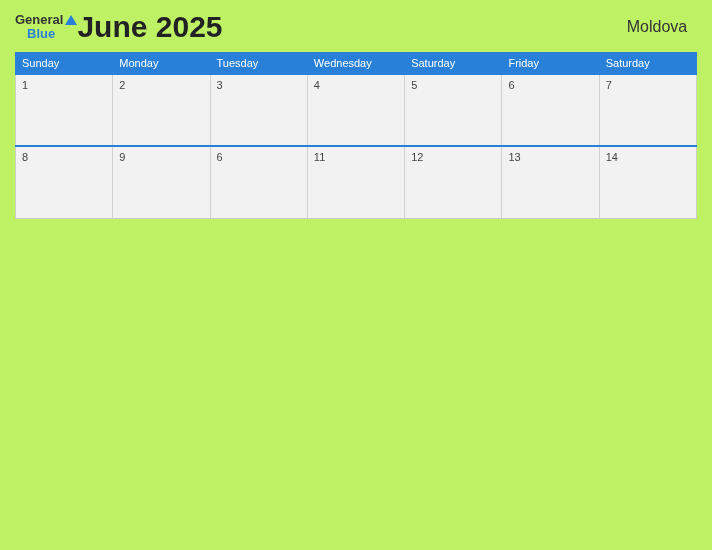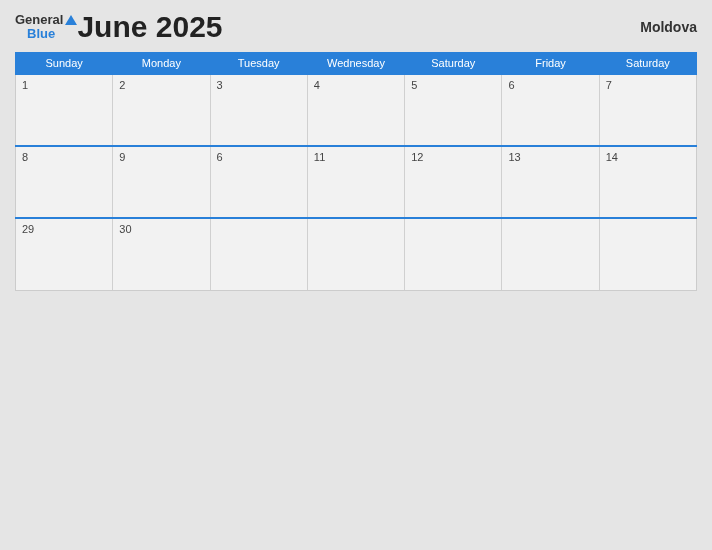--- a/index.html
+++ b/index.html
@@ -6,21 +6,21 @@
     body {
       width: 712px;
       height: 550px;
       background: #fff;
       font-family: Arial, sans-serif;
       overflow: hidden;
     }
     .page {
       width: 712px;
       height: 550px;
-      background: #e5e5e5;
+      background: #bef264;
       padding: 10px 15px;
     }
     
     .header {
       display: flex;
       align-items: center;
       justify-content: space-between;
       margin-bottom: 8px;
     }
     .logo {
@@ -53,38 +53,37 @@
       vertical-align: middle;
     }
     .title {
       font-size: 30px;
       font-weight: bold;
       color: #222;
       text-align: left;
       flex: 1;
     }
     .country {
-      font-size: 14px;
+      font-size: 16px;
       color: #333;
-      text-align: right;
+      text-align: center;
       min-width: 80px;
-      font-weight: bold;
     }
     
     .calendar {
       width: 100%;
       border-collapse: collapse;
     }
     .calendar thead tr th {
       background: #2980d9;
       color: #fff;
       font-size: 11px;
       font-weight: normal;
       padding: 4px 6px;
-      text-align: center;
+      text-align: left;
       border: 1px solid #2980d9;
     }
     .calendar tbody tr {
       border-top: 2px solid #2980d9;
     }
     .calendar tbody tr td {
       background: #f2f2f2;
       vertical-align: top;
       padding: 4px 6px;
       font-size: 11px;
@@ -151,24 +150,15 @@
         </tr>
         <tr>
           <td><span class="day-num">8</span></td>
           <td><span class="day-num">9</span></td>
           <td><span class="day-num">6</span></td>
           <td><span class="day-num">11</span></td>
           <td><span class="day-num">12</span></td>
           <td><span class="day-num">13</span></td>
           <td><span class="day-num">14</span></td>
         </tr>
-        <tr>
-          <td><span class="day-num">29</span></td>
-          <td><span class="day-num">30</span></td>
-          <td class="empty-cell"></td>
-          <td class="empty-cell"></td>
-          <td class="empty-cell"></td>
-          <td class="empty-cell"></td>
-          <td class="empty-cell"></td>
-        </tr>
       </tbody>
   </table>
 </div>
 
 </body></html>

